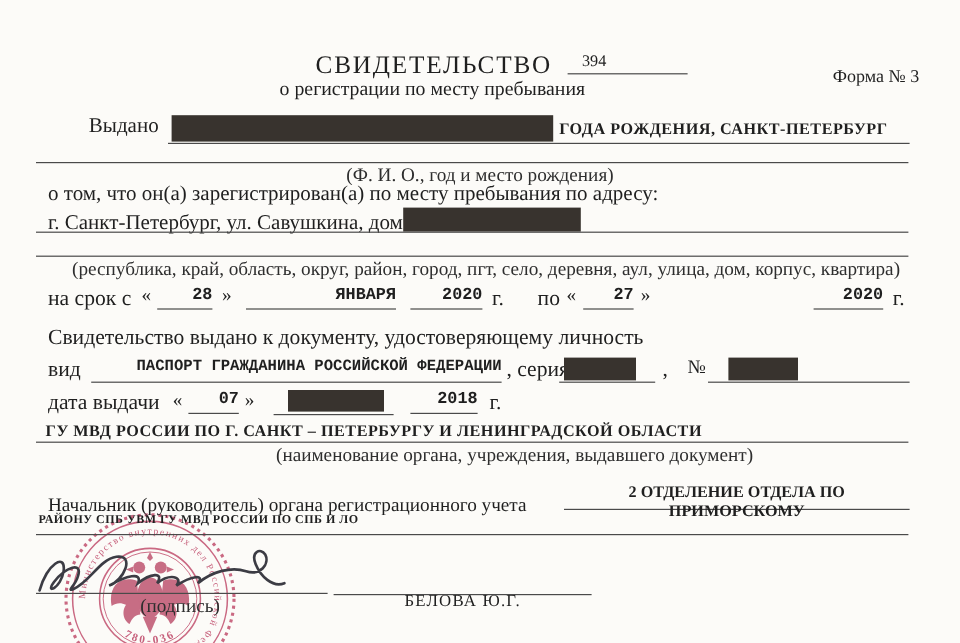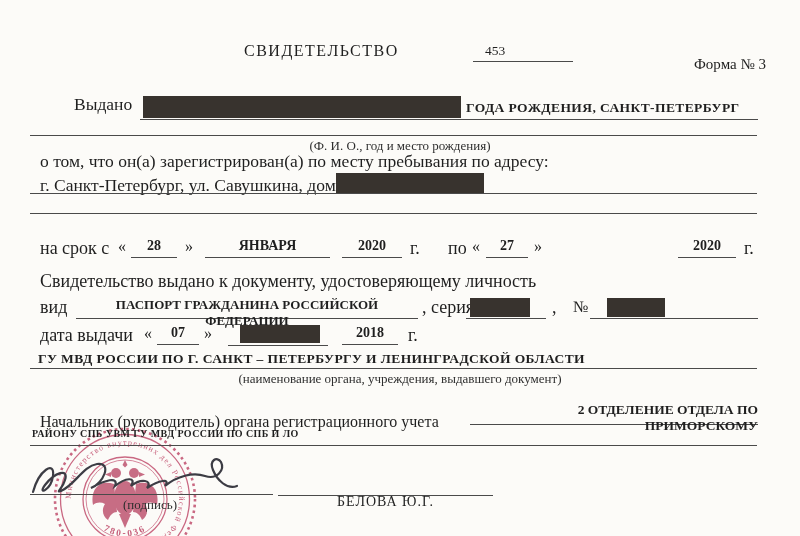--- a/index.html
+++ b/index.html
@@ -5,58 +5,60 @@
   html,body { margin:0; padding:0; }
   .page {
     position:relative; width:800px; height:536px;
     background:#fcfbf8; overflow:hidden;
     font-family:"Liberation Serif","DejaVu Serif",serif;
     color:#1f1f1f;
   }
   .abs { position:absolute; }
   .t17 { font-size:18px; }
   .t16 { font-size:16px; }
-  .cap { font-size:13px; color:#2e2e2e; text-align:center; white-space:nowrap; }
+  .cap { font-size:16px; color:#2e2e2e; text-align:center; white-space:nowrap; }
   .hline { position:absolute; height:0; border-top:1.5px solid #4a4a4a; }
-  .cell { position:absolute; border-bottom:1.5px solid #4a4a4a; text-align:center;
-          font-weight:bold; font-size:14px; height:19px; }
+  .cell { position:absolute; border-bottom:1.5px solid #4a4a4a; text-align:right;
+          font-weight:bold; font-size:14px; height:19px;font-family:Liberation Mono, monospace; }
   .cell-sm { font-size:13px; }
   .redaction { position:absolute; background:#38332e; }
   .boldfill { font-weight:bold; letter-spacing:0.4px; }
   .quote { font-size:16px; }
   svg { display:block; }
 </style>
 </head>
 <body>
 
 <div class="page">
 
   <div class="abs" style="top:12px; right:34px; font-size:15px;margin-top:44px;">Форма № 3</div>
 
-  <div class="abs" style="left:244px; top:42px; font-size:16px; letter-spacing:1.5px;">СВИДЕТЕЛЬСТВО</div>
+  <div class="abs" style="left:263px; top:42px; font-size:21px; letter-spacing:1.5px;">СВИДЕТЕЛЬСТВО</div>
 
   <div class="abs" style="left:473px; top:40px; width:100px; height:21px; border-bottom:1.5px solid #4a4a4a;">
-    <span class="abs" style="left:12px; top:3px; font-size:13.5px;">453</span>
+    <span class="abs" style="left:12px; top:3px; font-size:13.5px;">394</span>
   </div>
 
+  <div class="abs" style="left:233px; top:64px; font-size:16.5px;">о регистрации по месту пребывания</div>
 
   <div class="abs" style="left:74px; top:94px; font-size:17.5px;">Выдано</div>
   <div class="redaction" style="left:143px; top:96px; width:318px; height:22px;"></div>
   <div class="abs boldfill" style="left:466px; top:100px; font-size:13.5px;">ГОДА РОЖДЕНИЯ, САНКТ-ПЕТЕРБУРГ</div>
   <div class="hline" style="left:140px; top:119px; width:618px;"></div>
 
   <div class="hline" style="left:30px; top:135px; width:727px;"></div>
   <div class="abs cap" style="left:230px; top:138px; width:340px;">(Ф. И. О., год и место рождения)</div>
 
   <div class="abs" style="left:40px; top:151px; font-size:17.5px;">о том, что он(а) зарегистрирован(а) по месту пребывания по адресу:</div>
 
   <div class="abs" style="left:40px; top:175px; font-size:17.5px;">г. Санкт-Петербург, ул. Савушкина, дом</div>
   <div class="redaction" style="left:336px; top:173px; width:148px; height:20px;"></div>
   <div class="hline" style="left:30px; top:193px; width:727px;"></div>
   <div class="hline" style="left:30px; top:213px; width:727px;"></div>
+  <div class="abs cap" style="left:60px; top:216px; width:680px;">(республика, край, область, округ, район, город, пгт, село, деревня, аул, улица, дом, корпус, квартира)</div>
 
   <div class="abs t17" style="left:40px; top:238px;">на срок с</div>
   <div class="abs quote" style="left:118px; top:238px;">«</div>
   <div class="cell" style="left:131px; top:238px; width:46px;">28</div>
   <div class="abs quote" style="left:185px; top:238px;">»</div>
   <div class="cell" style="left:205px; top:238px; width:125px;">ЯНВАРЯ</div>
   <div class="cell" style="left:342px; top:238px; width:60px;">2020</div>
   <div class="abs t17" style="left:410px; top:238px;">г.</div>
   <div class="abs t17" style="left:448px; top:238px;">по</div>
   <div class="abs quote" style="left:472px; top:238px;">«</div>
@@ -117,21 +119,21 @@
       <path d="M61 48 l-6 2.5 6 2.5 z"></path>
       <path d="M89 48 l6 2.5 -6 2.5 z"></path>
       <ellipse cx="75" cy="74" rx="11" ry="17"></ellipse>
       <path d="M64 60 C49 55 40 66 43 81 C47 78 51 78 55 80 C51 86 53 93 58 96 C60 91 63 88 67 88 Z"></path>
       <path d="M86 60 C101 55 110 66 107 81 C103 78 99 78 95 80 C99 86 97 93 92 96 C90 91 87 88 83 88 Z"></path>
       <path d="M69 90 L75 104 L81 90 Z"></path>
     </g>
   </svg>
 
   <div class="abs" style="left:40px; top:402px; font-size:16px;margin-top:11px;">Начальник (руководитель) органа регистрационного учета</div>
-  <div class="abs" style="left:470px; top:402px; width:288px; height:22px; border-bottom:1.5px solid #4a4a4a; text-align:right; font-weight:bold; font-size:13.5px;">2 ОТДЕЛЕНИЕ ОТДЕЛА  ПО ПРИМОРСКОМУ</div>
+  <div class="abs" style="left:470px; top:402px; width:288px; height:22px; border-bottom:1.5px solid #4a4a4a; text-align:center; font-weight:bold; font-size:13.5px;">2 ОТДЕЛЕНИЕ ОТДЕЛА  ПО ПРИМОРСКОМУ</div>
   <div class="abs boldfill" style="left:32px; top:428px; font-size:10px;text-align:center;">РАЙОНУ СПБ УВМ  ГУ  МВД РОССИИ  ПО СПБ  И  ЛО</div>
   <div class="hline" style="left:30px; top:445px; width:727px;"></div>
 
   <svg class="abs" style="left:25px; top:450px;" width="220" height="54" viewBox="0 0 220 54">
     <path d="M 8 42 C 14 20 30 10 28 26 C 26 40 12 46 20 35 C 30 22 44 18 40 30 C 38 38 30 43 36 41
              C 50 35 58 16 72 14 C 88 12 78 34 66 38 C 80 30 94 26 90 36 C 100 28 112 26 106 36
              C 116 28 128 30 122 38 C 134 30 146 28 140 36 C 152 26 168 22 180 26
              C 192 30 200 20 196 12 C 192 6 184 10 188 20 C 192 30 202 40 212 36" fill="none" stroke="#3c3c44" stroke-width="2.2" stroke-linecap="round"></path>
   </svg>
 

